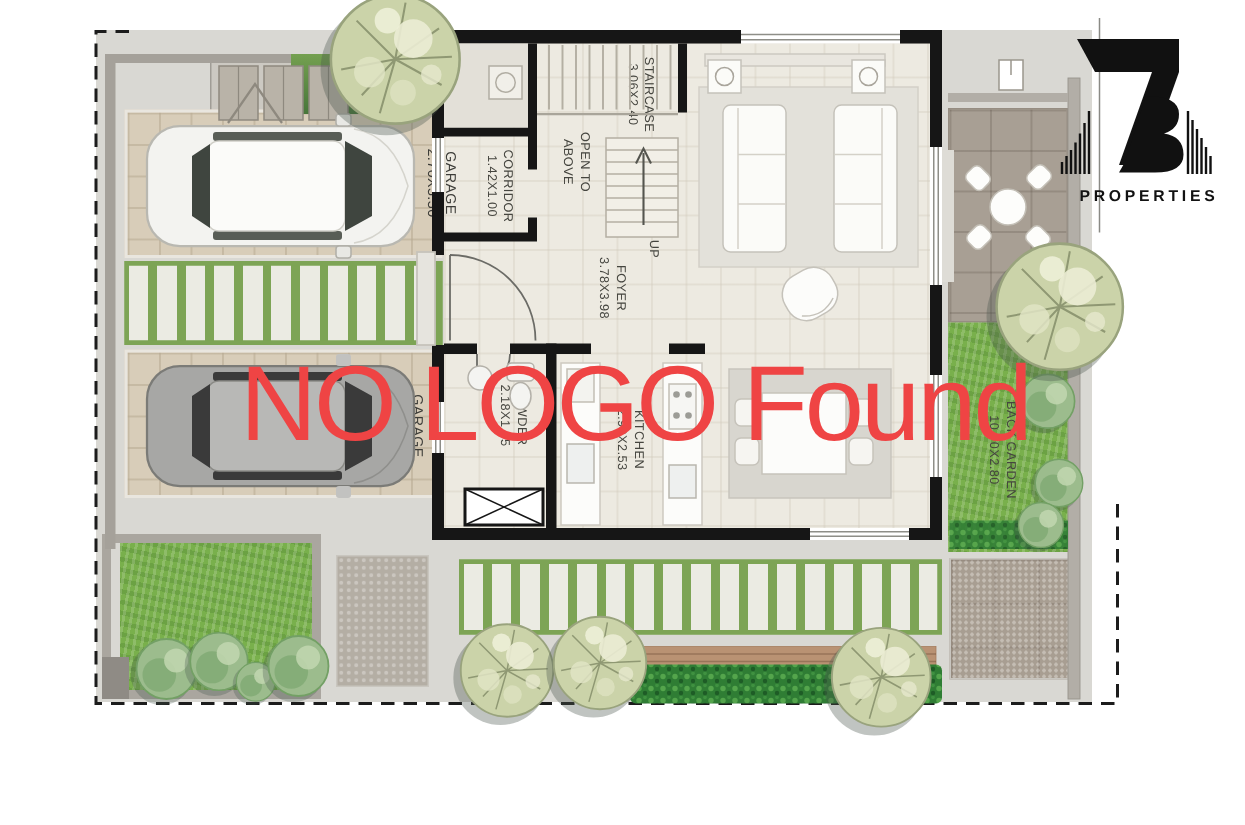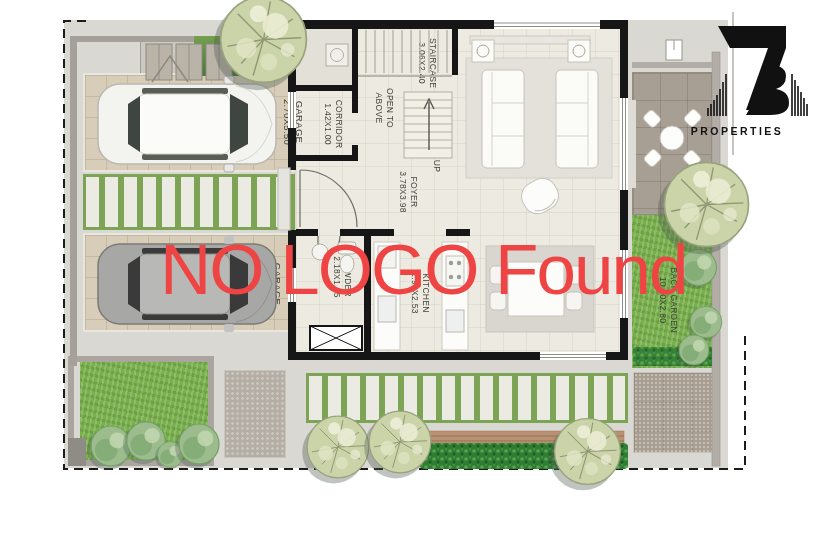--- a/index.html
+++ b/index.html
@@ -39,21 +39,21 @@
   .lbl{position:absolute;transform:translate(-50%,-50%) rotate(90deg);
        text-align:center;color:#45453f;font-size:8.5px;line-height:1.3;
        letter-spacing:.3px;font-weight:500;white-space:nowrap;}
   .lbl .l1,.lbl .l2{display:block;}
   .lbl.big{font-size:9.5px;color:#3c3c38;}
   .lbl.wrap{white-space:normal;width:50px;}
   
   .watermark{position:absolute;left:160px;top:229px;font-size:71px;letter-spacing:-2px;
              color:#ef4444;white-space:nowrap;z-index:60;font-weight:400;}
   
-  .logo-text{position:absolute;left:681px;top:125px;width:112px;text-align:center;
+  .logo-text{position:absolute;left:710px;top:125px;width:112px;text-align:center;
              font-size:10.5px;font-weight:700;letter-spacing:2.5px;color:#121212;z-index:55;}
   svg.art{position:absolute;left:0;top:0;pointer-events:none;z-index:20;}
   svg.logo-mark{position:absolute;left:700px;top:14px;z-index:55;}
 </style>
 </head>
 <body>
 
 <div class="stage">
 
   <div class="abs pavement" style="left:64px;top:20px;width:664px;height:448px"></div>

